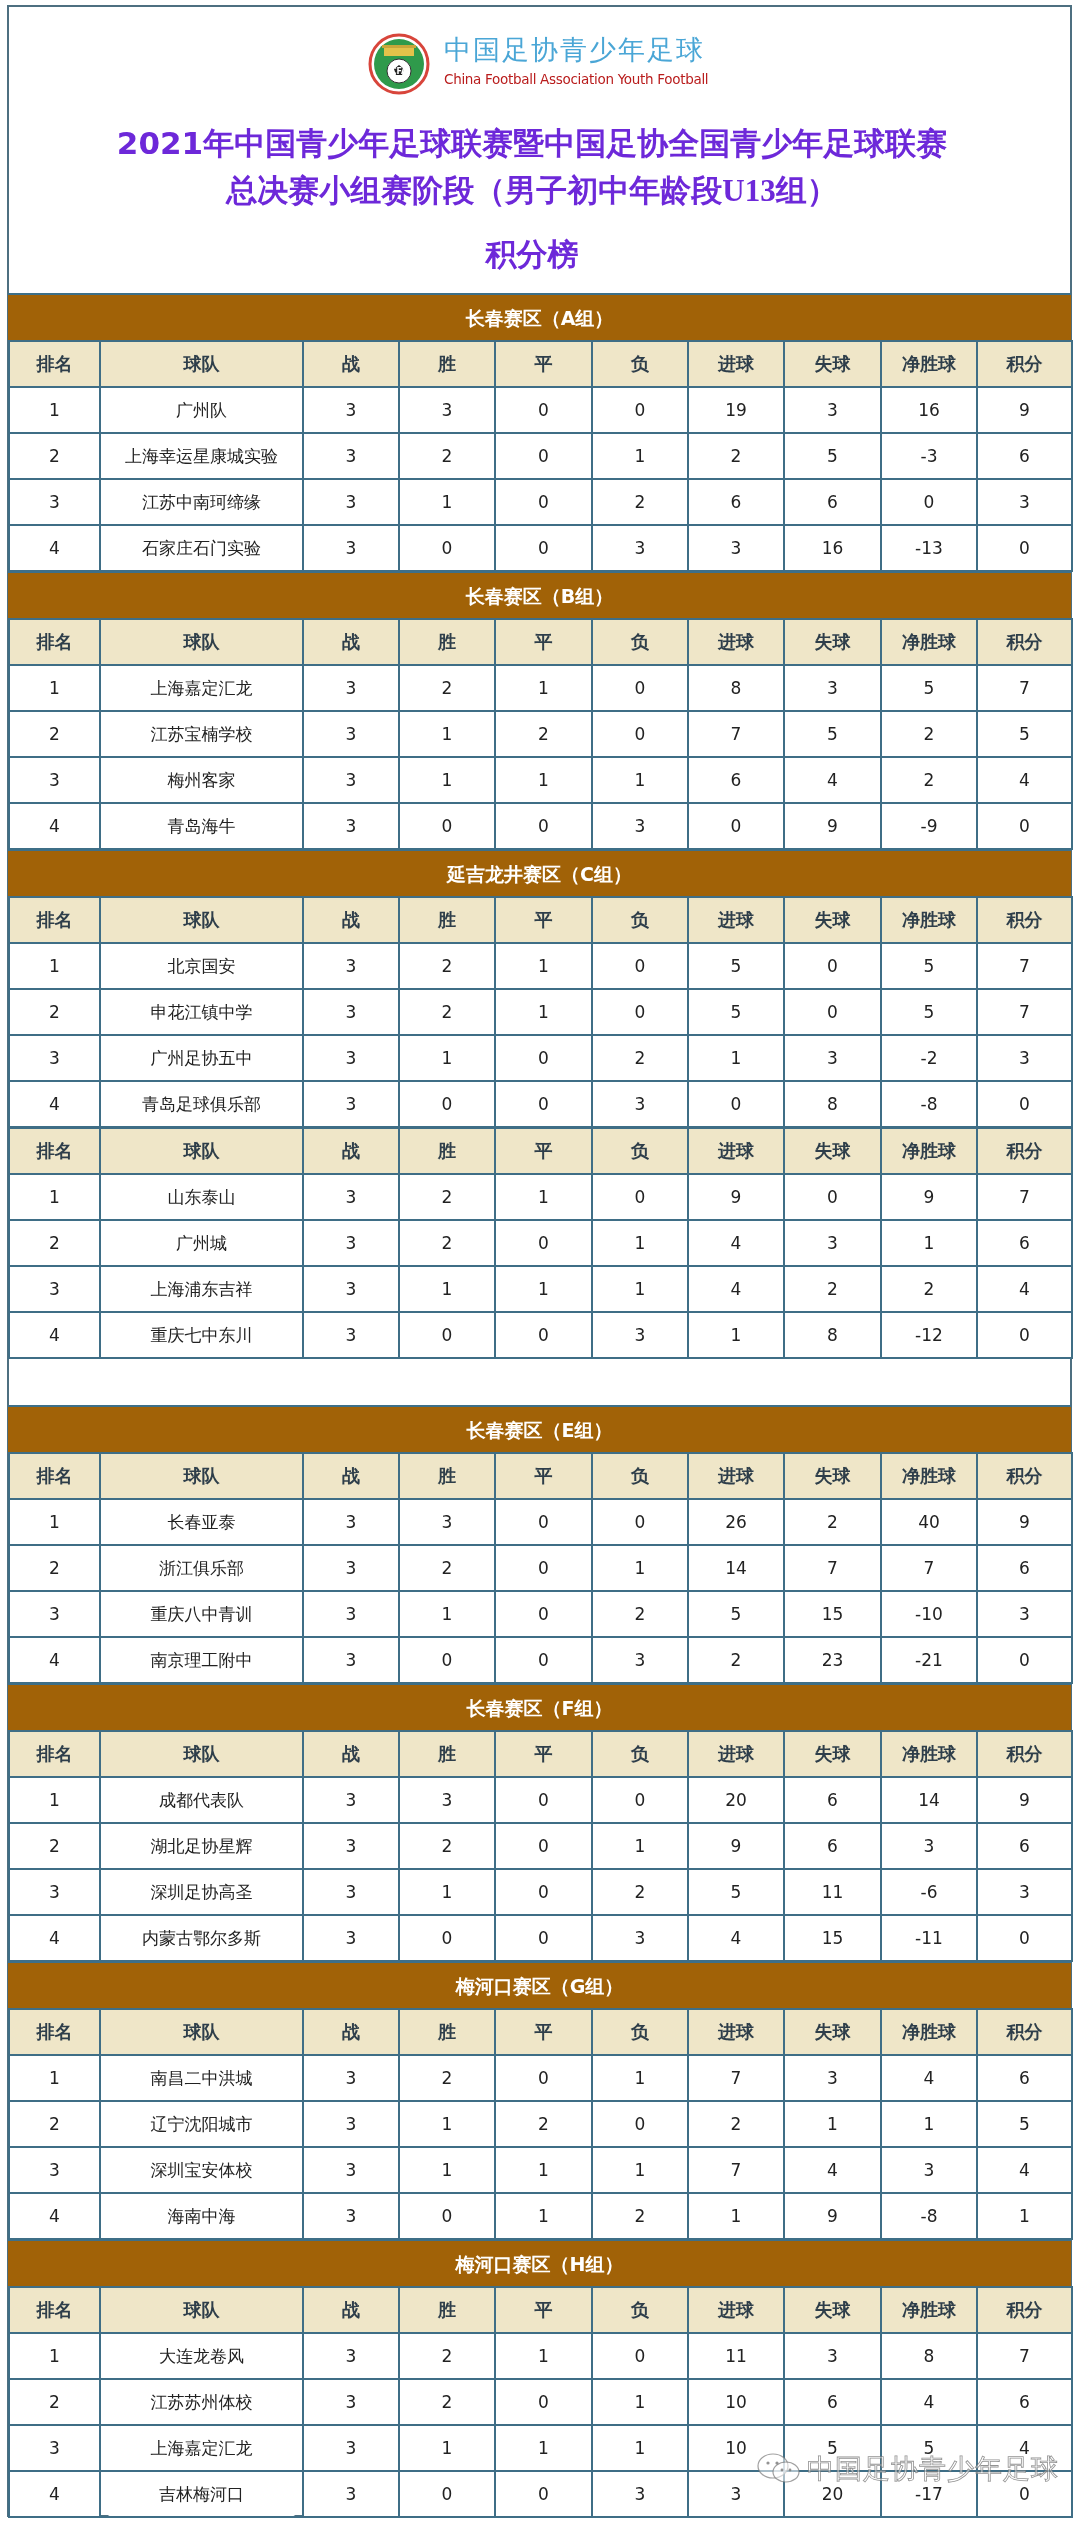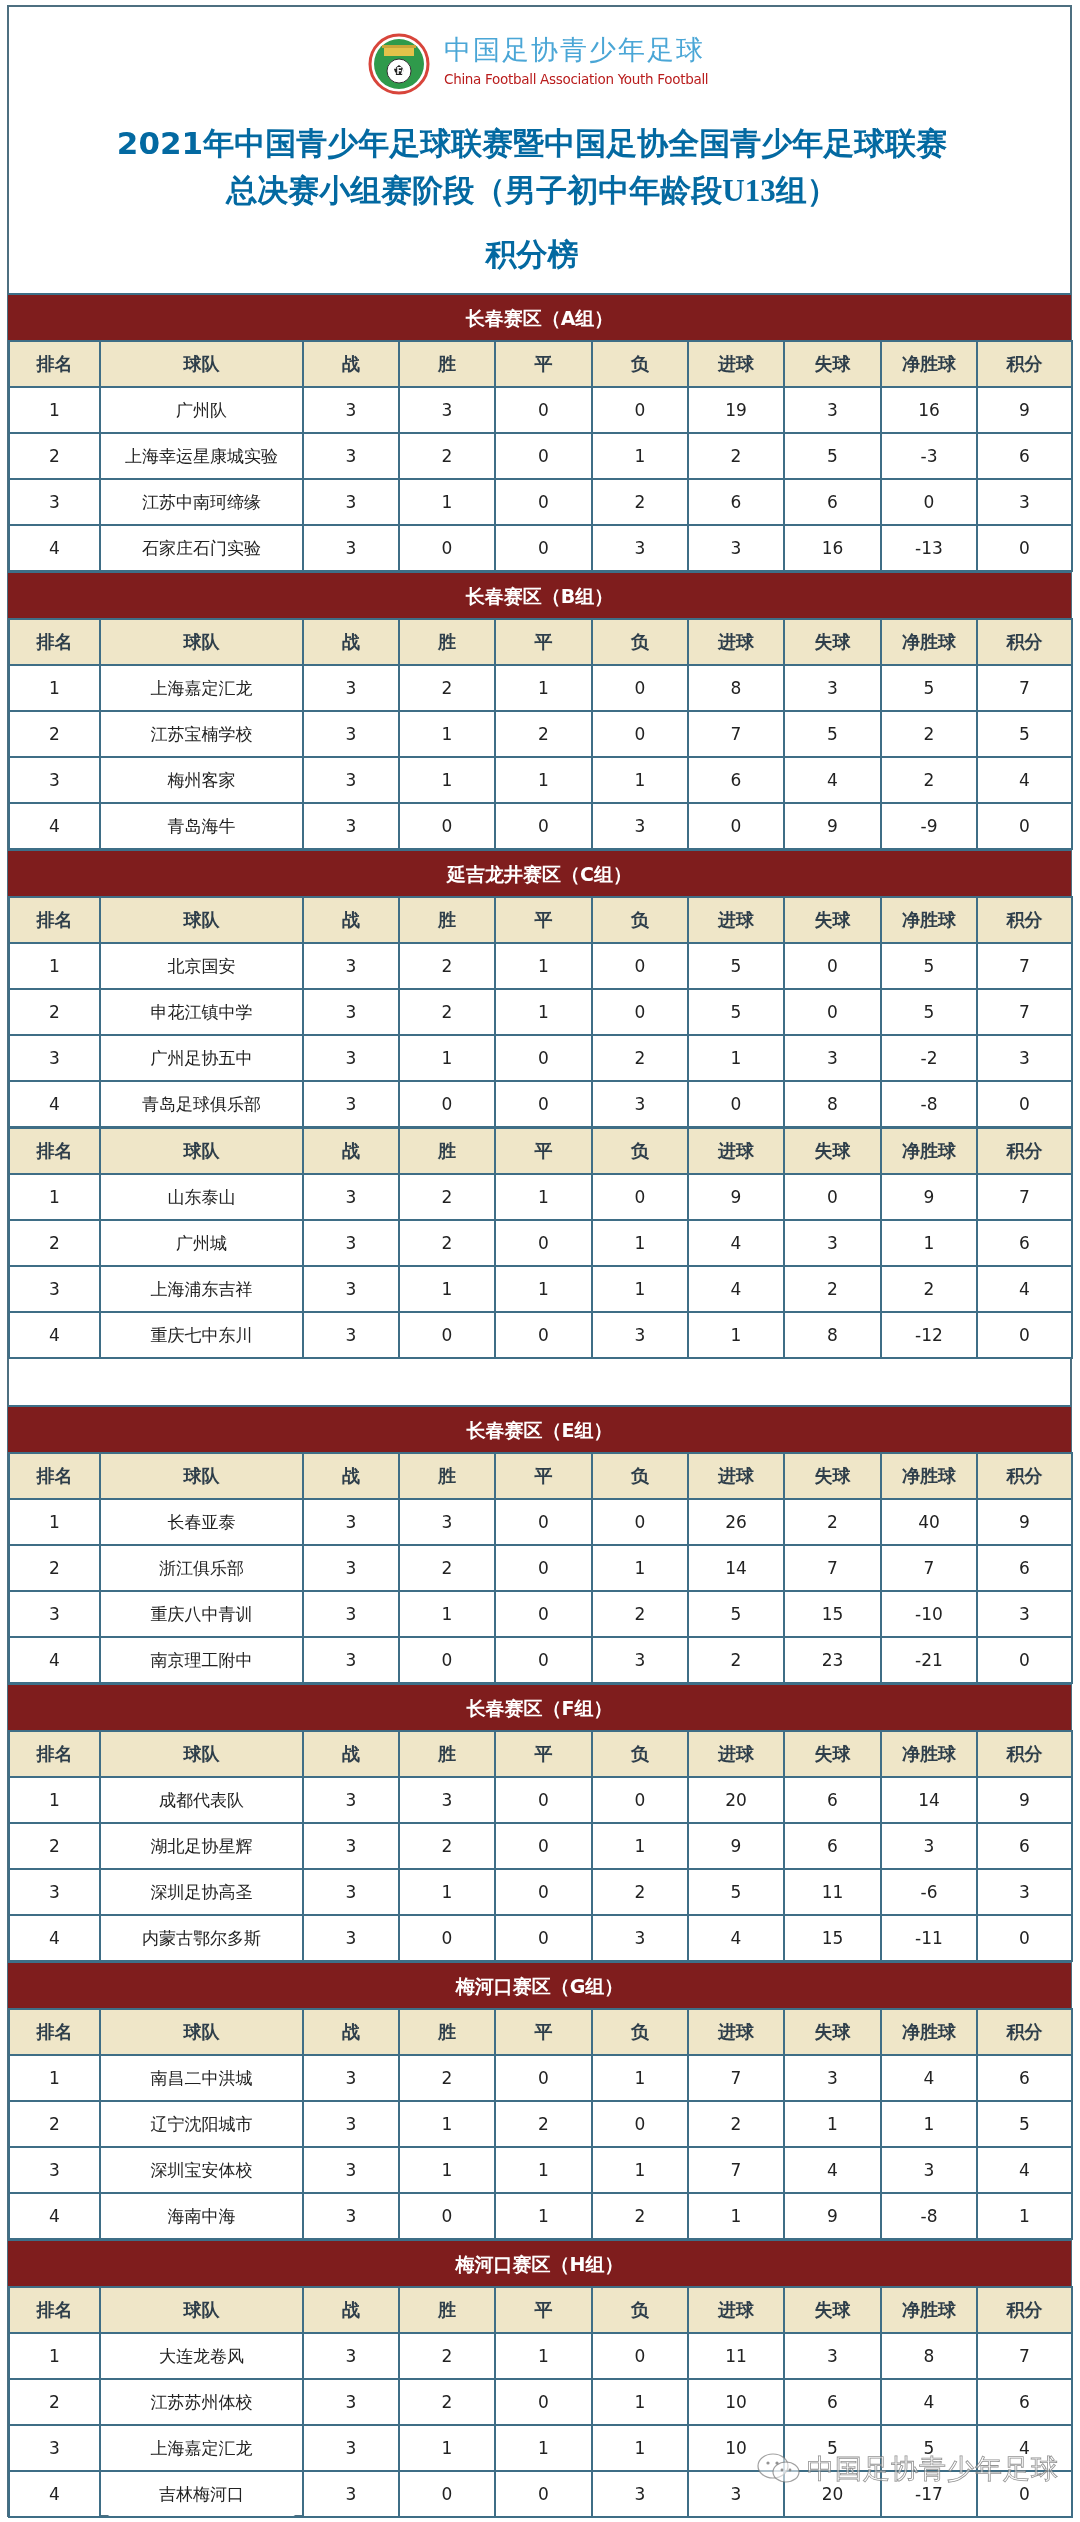--- a/index.html
+++ b/index.html
@@ -13,31 +13,31 @@
   .logo { position: absolute; left: 0; top: 3px; width: 62px; height: 62px; }
   .brand-cn {
     position: absolute; left: 76px; top: 4px; font-size: 27px; color: #4aa6d6;
     letter-spacing: 2px; white-space: nowrap; line-height: 32px;
   }
   .brand-en {
     position: absolute; left: 76px; top: 40px; font-size: 13.5px; color: #b91c1c;
     white-space: nowrap; line-height: 18px; letter-spacing: -0.3px;
   }
   .title {
-    position: absolute; left: 0; width: 1064px; text-align: center; color: #0369a1;
+    position: absolute; left: 0; width: 1064px; text-align: center; color: #6d28d9;
     font-weight: bold; white-space: nowrap;
   }
   .t1 { top: 124px; font-size: 31px; line-height: 38px; }
   .t2 { top: 172px; font-size: 31px; line-height: 38px; font-family: Liberation Serif, serif; }
   .t3 { top: 235px; font-size: 31px; line-height: 38px; }
 
   .tables { position: absolute; left: 8px; top: 293px; width: 1063px; }
   .group { height: 278px; }
   .group-bar {
-    height: 47px; background: #7f1d1d; color: #ffffff; font-weight: bold;
+    height: 47px; background: #a16207; color: #ffffff; font-weight: bold;
     font-size: 19px; line-height: 47px; text-align: center;
     border-top: 2px solid #3d6f88;
   }
   table { border-collapse: collapse; width: 1063px; table-layout: fixed; }
   th, td {
     border: 2px solid #3f6e86; text-align: center; vertical-align: middle;
     font-size: 17px; color: #222222; padding: 0; overflow: hidden; white-space: nowrap;
   }
   th { background: #efe6c8; color: #2e3e4a; font-weight: bold; height: 46px; font-size: 18px; }
   td { background: #ffffff; height: 46px; }

